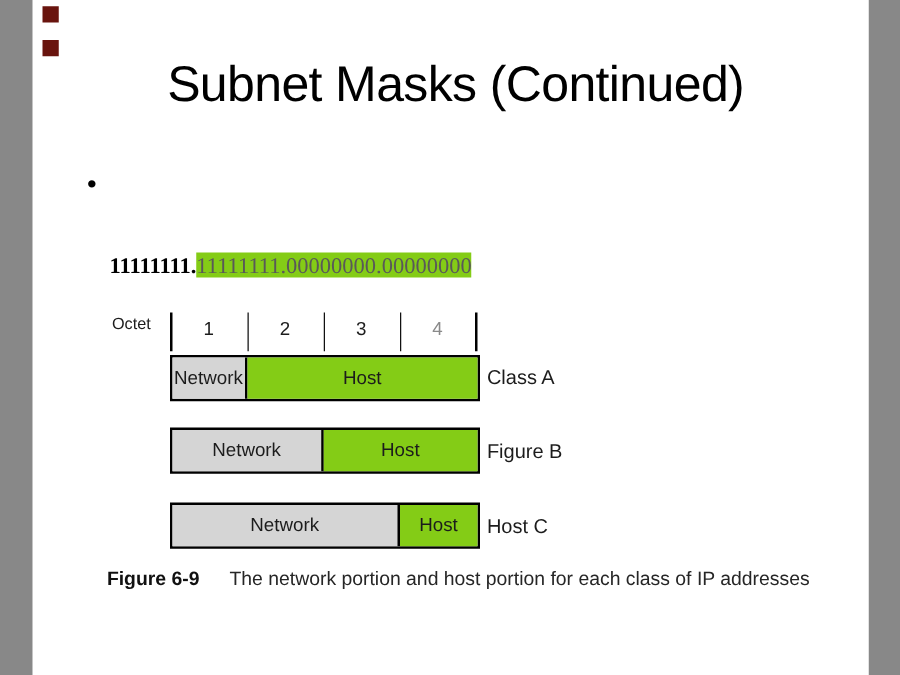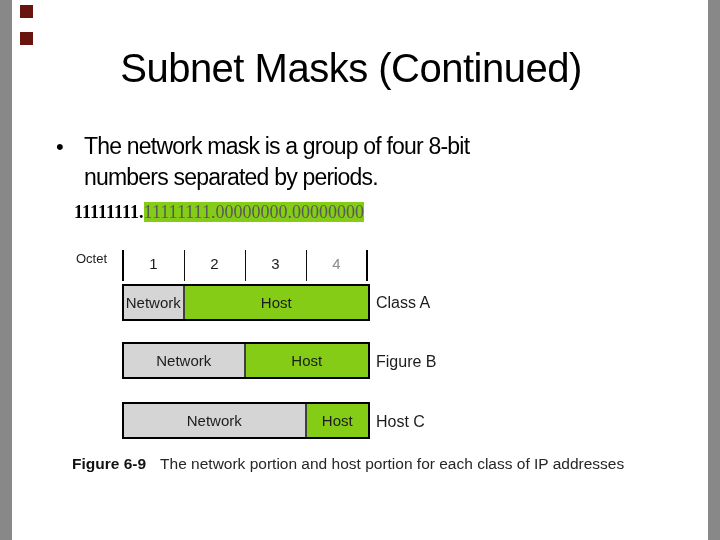--- a/index.html
+++ b/index.html
@@ -1,18 +1,18 @@
 <!DOCTYPE html>
 <html><head>
 <meta charset="utf-8">
 <style>
   html,body{margin:0;padding:0;background:#888;}
   .slide{
-    position:relative;width:696px;height:540px;background:#ffffff;
-    font-family:"Liberation Sans",sans-serif;overflow:hidden;margin:0 auto;
+    position:relative;width:646px;height:540px;background:#ffffff;
+    font-family:"Liberation Sans",sans-serif;overflow:hidden;margin:0 auto;padding-left:23px;
   }
   .corner-sq{position:absolute;left:8px;width:13px;height:13px;background:#69140e;}
   .sq1{top:5px;} .sq2{top:32px;}
 
   .title{
     position:absolute;top:46px;left:0;width:678px;text-align:center;
     font-size:40px;letter-spacing:-0.5px;color:#000;white-space:nowrap;
   }
 
   .bullet-dot{position:absolute;top:134px;left:44px;font-size:22px;color:#000;}
@@ -36,44 +36,43 @@
   .t1{left:110px;} .t2{left:172px;} .t3{left:233px;} .t4{left:294px;} .t5{left:354px;}
   .oct-num{position:absolute;top:255px;width:61px;text-align:center;font-size:15px;}
   .n1{left:111px;} .n2{left:172px;} .n3{left:233px;} .n4{left:294px;color:#8a8a8a;}
 
   .bar{
     position:absolute;left:110px;width:244px;height:33px;
     border:2px solid #000;display:flex;background:#fff;
   }
   .bar-a{top:284px;} .bar-b{top:342px;} .bar-c{top:402px;}
   .seg{display:flex;align-items:center;justify-content:center;font-size:15px;white-space:nowrap;}
-  .network{background:#d5d5d5;border-right:2px solid #404040;}
+  .network{background:#d5d5d5;border-right:2px solid #000000;}
   .host{flex:1;background:#84cc16;}
   .bar-a .network{width:24%;}
   .bar-b .network{width:49%;}
   .bar-c .network{width:74%;}
   .class-label{position:absolute;left:364px;font-size:16px;white-space:nowrap;text-align:center;}
   .cl-a{top:294px;} .cl-b{top:353px;} .cl-c{top:413px;}
 
   .caption{position:absolute;top:455px;left:60px;font-size:15.5px;white-space:nowrap;}
   .caption .fig-num{font-weight:bold;color:#111;text-align:right;}
-  .caption .fig-text{margin-left:14px;color:#262626;}
+  .caption .fig-text{margin-left:24px;color:#262626;}
 </style>
 </head>
 <body>
 
 <div class="slide">
 
   <div class="corner-sq sq1"></div>
   <div class="corner-sq sq2"></div>
 
   <div class="title">Subnet Masks (Continued)</div>
 
   <div class="bullet-dot">•</div>
-  <div class="bullet-text">The network mask is a group of four 8-bit numbers separated by periods.</div>
 
   <div class="binary"><span class="net">11111111.</span><span class="host">11111111.00000000.00000000</span></div>
 
   <div class="fig">
 
     <div class="octet-label">Octet</div>
 
     <div class="tick thick t1"></div>
     <div class="tick t2"></div>
     <div class="tick t3"></div>

